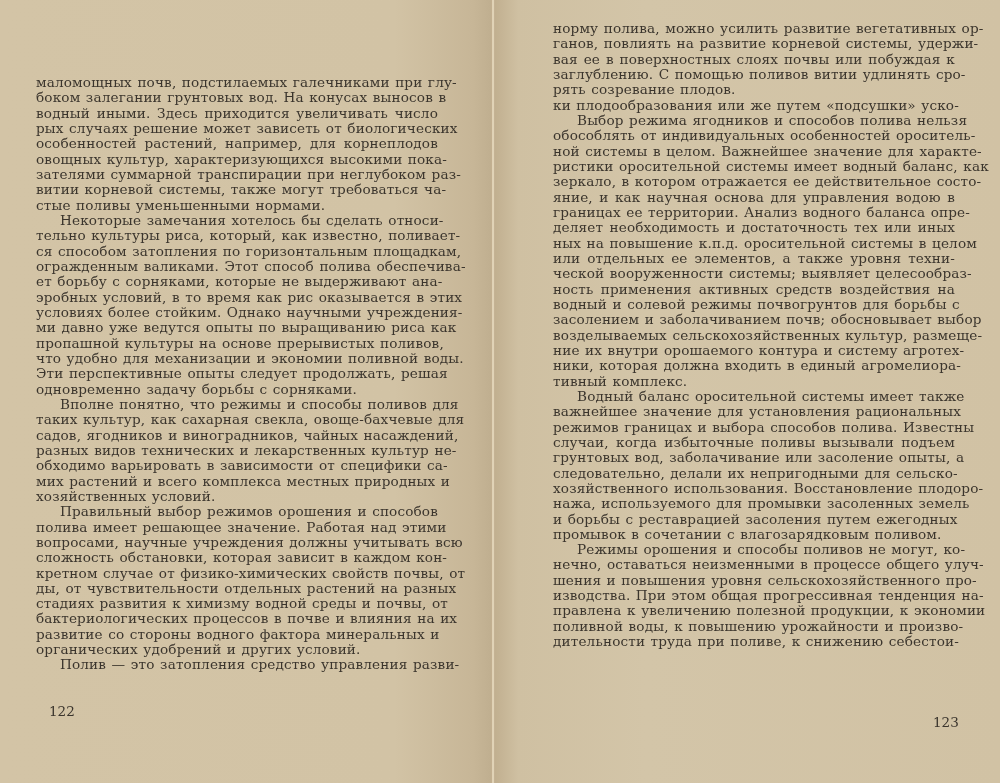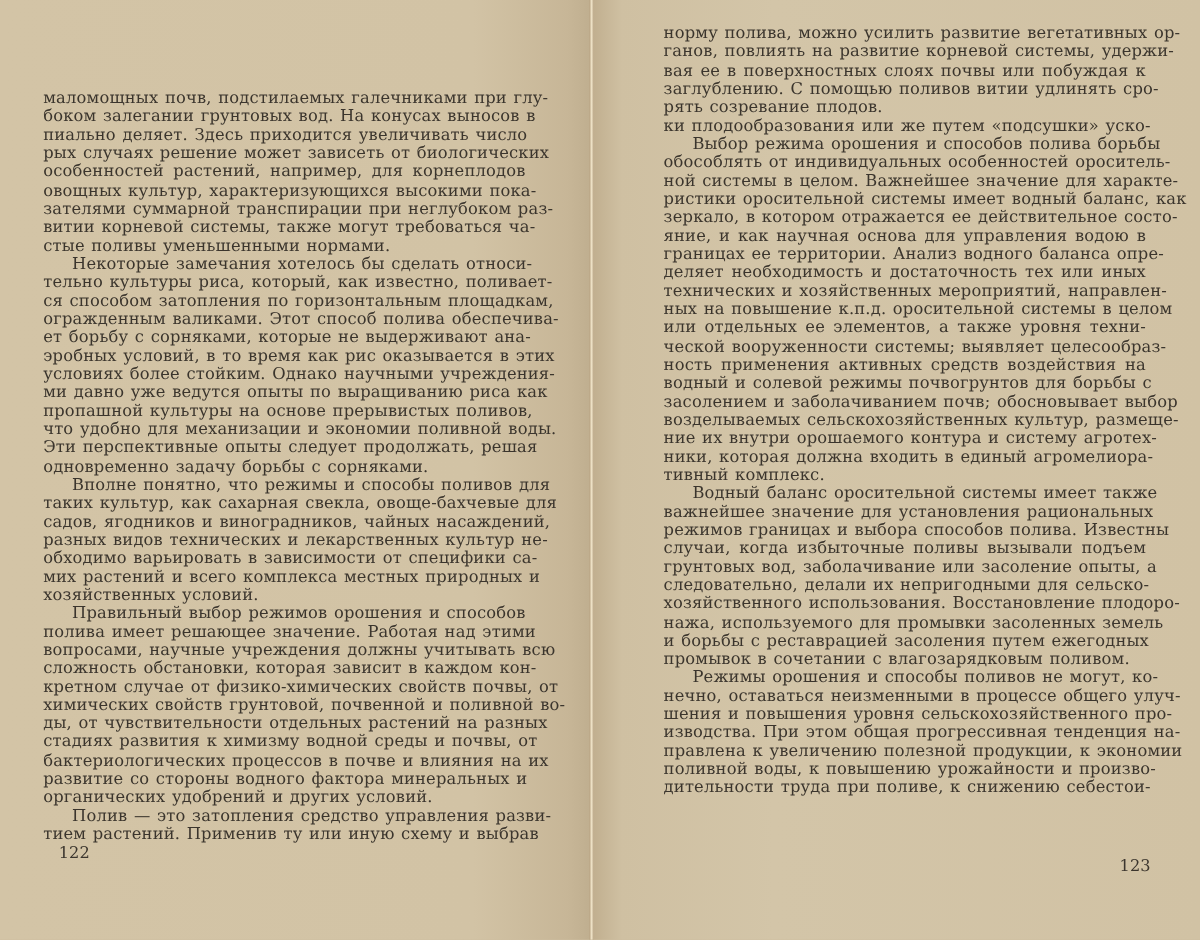--- a/index.html
+++ b/index.html
@@ -42,21 +42,21 @@
   .right .pagenum { left:440px; top:714px; }
 </style>
 </head>
 <body>
 
 <div class="spread">
   <div class="page left">
     <div class="text" id="left-text">
         <span class="line">маломощных почв, подстилаемых галечниками при глу-</span>
         <span class="line">боком залегании грунтовых вод. На конусах выносов в</span>
-        <span class="line">пиально деляет. Здесь приходится увеличивать число</span>
+        <span class="line">водный иными. Здесь приходится увеличивать число</span>
         <span class="line">рых случаях решение может зависеть от биологических</span>
         <span class="line">особенностей растений, например, для корнеплодов</span>
         <span class="line">овощных культур, характеризующихся высокими пока-</span>
         <span class="line">зателями суммарной транспирации при неглубоком раз-</span>
         <span class="line">витии корневой системы, также могут требоваться ча-</span>
         <span class="line last">стые поливы уменьшенными нормами.</span>
         <span class="line indent">Некоторые замечания хотелось бы сделать относи-</span>
         <span class="line">тельно культуры риса, который, как известно, поливает-</span>
         <span class="line">ся способом затопления по горизонтальным площадкам,</span>
         <span class="line">огражденным валиками. Этот способ полива обеспечива-</span>
@@ -73,48 +73,45 @@
         <span class="line">садов, ягодников и виноградников, чайных насаждений,</span>
         <span class="line">разных видов технических и лекарственных культур не-</span>
         <span class="line">обходимо варьировать в зависимости от специфики са-</span>
         <span class="line">мих растений и всего комплекса местных природных и</span>
         <span class="line last">хозяйственных условий.</span>
         <span class="line indent">Правильный выбор режимов орошения и способов</span>
         <span class="line">полива имеет решающее значение. Работая над этими</span>
         <span class="line">вопросами, научные учреждения должны учитывать всю</span>
         <span class="line">сложность обстановки, которая зависит в каждом кон-</span>
         <span class="line">кретном случае от физико-химических свойств почвы, от</span>
-        <span class="line">химических свойств грунтовой, почвенной и поливной во-</span>
         <span class="line">ды, от чувствительности отдельных растений на разных</span>
         <span class="line">стадиях развития к химизму водной среды и почвы, от</span>
         <span class="line">бактериологических процессов в почве и влияния на их</span>
         <span class="line">развитие со стороны водного фактора минеральных и</span>
         <span class="line last">органических удобрений и других условий.</span>
         <span class="line indent">Полив — это затопления средство управления разви-</span>
-        <span class="line">тием растений. Применив ту или иную схему и выбрав</span>
       </div>
     <div class="pagenum">122</div>
   </div>
   <div class="page right">
     <div class="text" id="right-text">
         <span class="line">норму полива, можно усилить развитие вегетативных ор-</span>
         <span class="line">ганов, повлиять на развитие корневой системы, удержи-</span>
         <span class="line">вая ее в поверхностных слоях почвы или побуждая к</span>
         <span class="line">заглублению. С помощью поливов витии удлинять сро-</span>
         <span class="line last">рять созревание плодов.</span>
         <span class="line">ки плодообразования или же путем «подсушки» уско-</span>
-        <span class="line indent">Выбор режима орошения и способов полива борьбы</span>
+        <span class="line indent">Выбор режима ягодников и способов полива нельзя</span>
         <span class="line">обособлять от индивидуальных особенностей ороситель-</span>
         <span class="line">ной системы в целом. Важнейшее значение для характе-</span>
         <span class="line">ристики оросительной системы имеет водный баланс, как</span>
         <span class="line">зеркало, в котором отражается ее действительное состо-</span>
         <span class="line">яние, и как научная основа для управления водою в</span>
         <span class="line">границах ее территории. Анализ водного баланса опре-</span>
         <span class="line">деляет необходимость и достаточность тех или иных</span>
-        <span class="line">технических и хозяйственных мероприятий, направлен-</span>
         <span class="line">ных на повышение к.п.д. оросительной системы в целом</span>
         <span class="line">или отдельных ее элементов, а также уровня техни-</span>
         <span class="line">ческой вооруженности системы; выявляет целесообраз-</span>
         <span class="line">ность применения активных средств воздействия на</span>
         <span class="line">водный и солевой режимы почвогрунтов для борьбы с</span>
         <span class="line">засолением и заболачиванием почв; обосновывает выбор</span>
         <span class="line">возделываемых сельскохозяйственных культур, размеще-</span>
         <span class="line">ние их внутри орошаемого контура и систему агротех-</span>
         <span class="line">ники, которая должна входить в единый агромелиора-</span>
         <span class="line last">тивный комплекс.</span>

